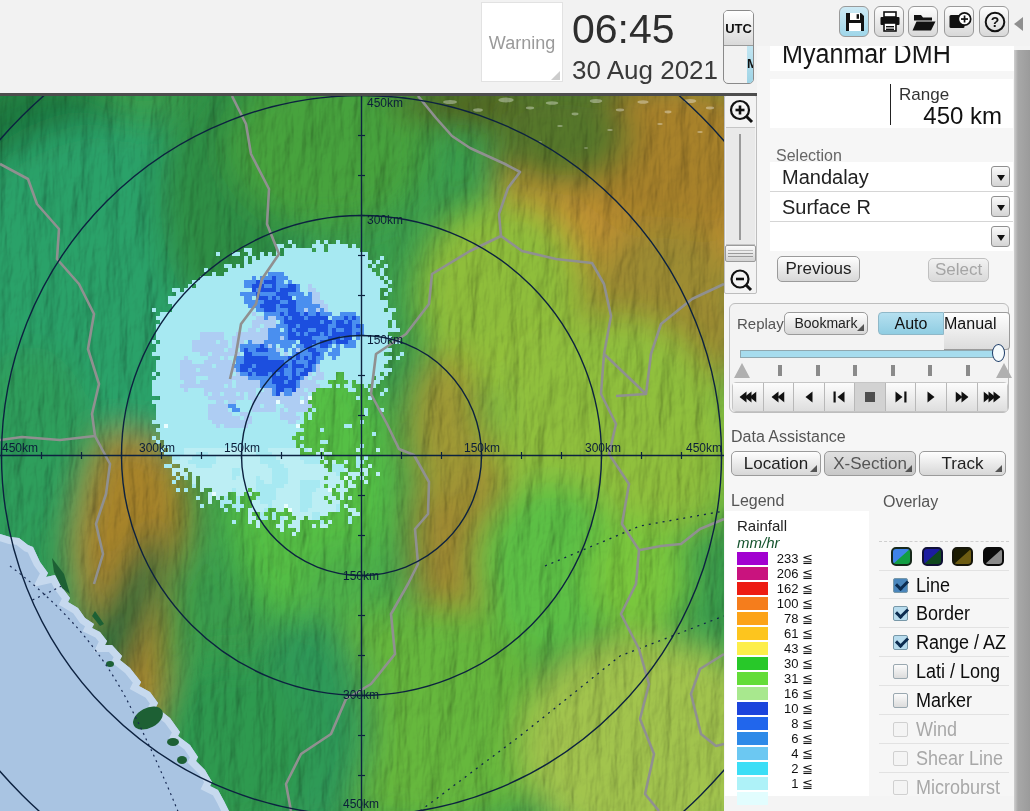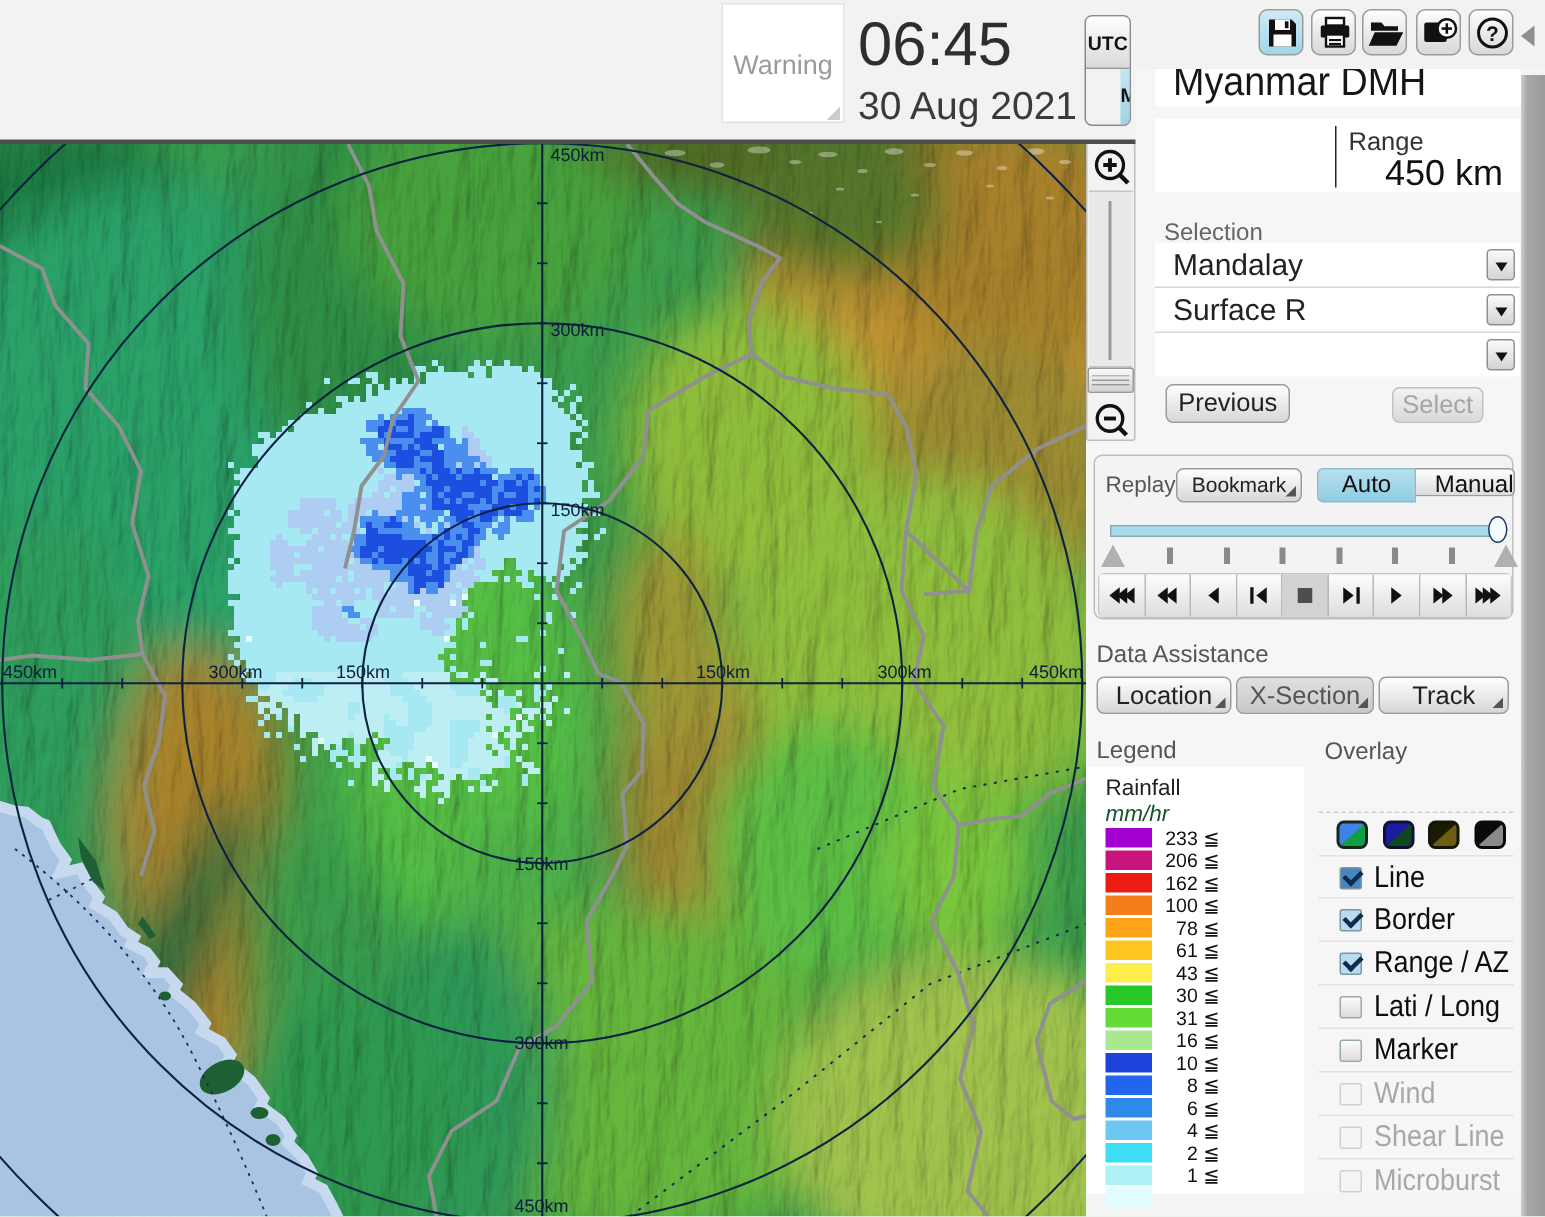--- a/index.html
+++ b/index.html
@@ -57,22 +57,22 @@
 
 .corner:before{content:"";position:absolute;right:3px;bottom:3px;width:0;height:0;
   border-left:7px solid transparent;border-bottom:7px solid #555;}
 
 #replaybox{position:absolute;left:5px;top:268px;width:280px;height:110px;border:1px solid #bdbdbd;
   border-radius:6px;background:#f3f3f3;}
 #replaylbl{position:absolute;left:7px;top:11px;font-size:15px;color:#555;}
 #bookmark{left:54px;top:8px;width:84px;height:23px;font-size:14px;line-height:21px;}
 #autob{position:absolute;left:148px;top:8px;width:66px;height:23px;border:1px solid #8fb8c8;border-radius:4px 0 0 4px;
   background:linear-gradient(#b5e0f0,#90cde2);font-size:16px;text-align:center;line-height:21px;color:#111;}
-#manualb{position:absolute;left:214px;top:8px;width:66px;height:19px;border:1px solid #9b9b9b;border-left:none;
-  border-radius:0 4px 4px 0;background:linear-gradient(#fefefe,#dcdcdc);font-size:16px;text-align:right;line-height:21px;color:#111;}
+#manualb{position:absolute;left:214px;top:8px;width:66px;height:38px;border:1px solid #9b9b9b;border-left:none;
+  border-radius:0 4px 4px 0;background:linear-gradient(#fefefe,#dcdcdc);font-size:16px;text-align:left;line-height:21px;color:#111;}
 #track{position:absolute;left:10px;top:46px;width:261px;height:8px;border:1px solid #8fa8b0;background:#a6dcee;}
 #thumb{position:absolute;left:262px;top:40px;width:13px;height:18px;border:1px solid #1a3a66;border-radius:50%;background:#f6fbfd;}
 .endtri{position:absolute;top:59px;width:0;height:0;border-left:8px solid transparent;border-right:8px solid transparent;
   border-bottom:15px solid #b0b0b0;}
 .tick{position:absolute;top:61px;width:4px;height:11px;background:#8a8a8a;}
 #pbrow{position:absolute;left:2px;top:78px;width:276px;height:30px;border:1px solid #c5c5c5;border-radius:4px;background:#eee;display:flex;}
 .pb{flex:1;border-right:1px solid #b8b8b8;background:linear-gradient(#fcfcfc,#dedede);position:relative;}
 .pb:last-child{border-right:none;}
 .pb svg{position:absolute;left:50%;top:50%;transform:translate(-50%,-50%);}
 #pb-stop{background:#d2d2d2;}

